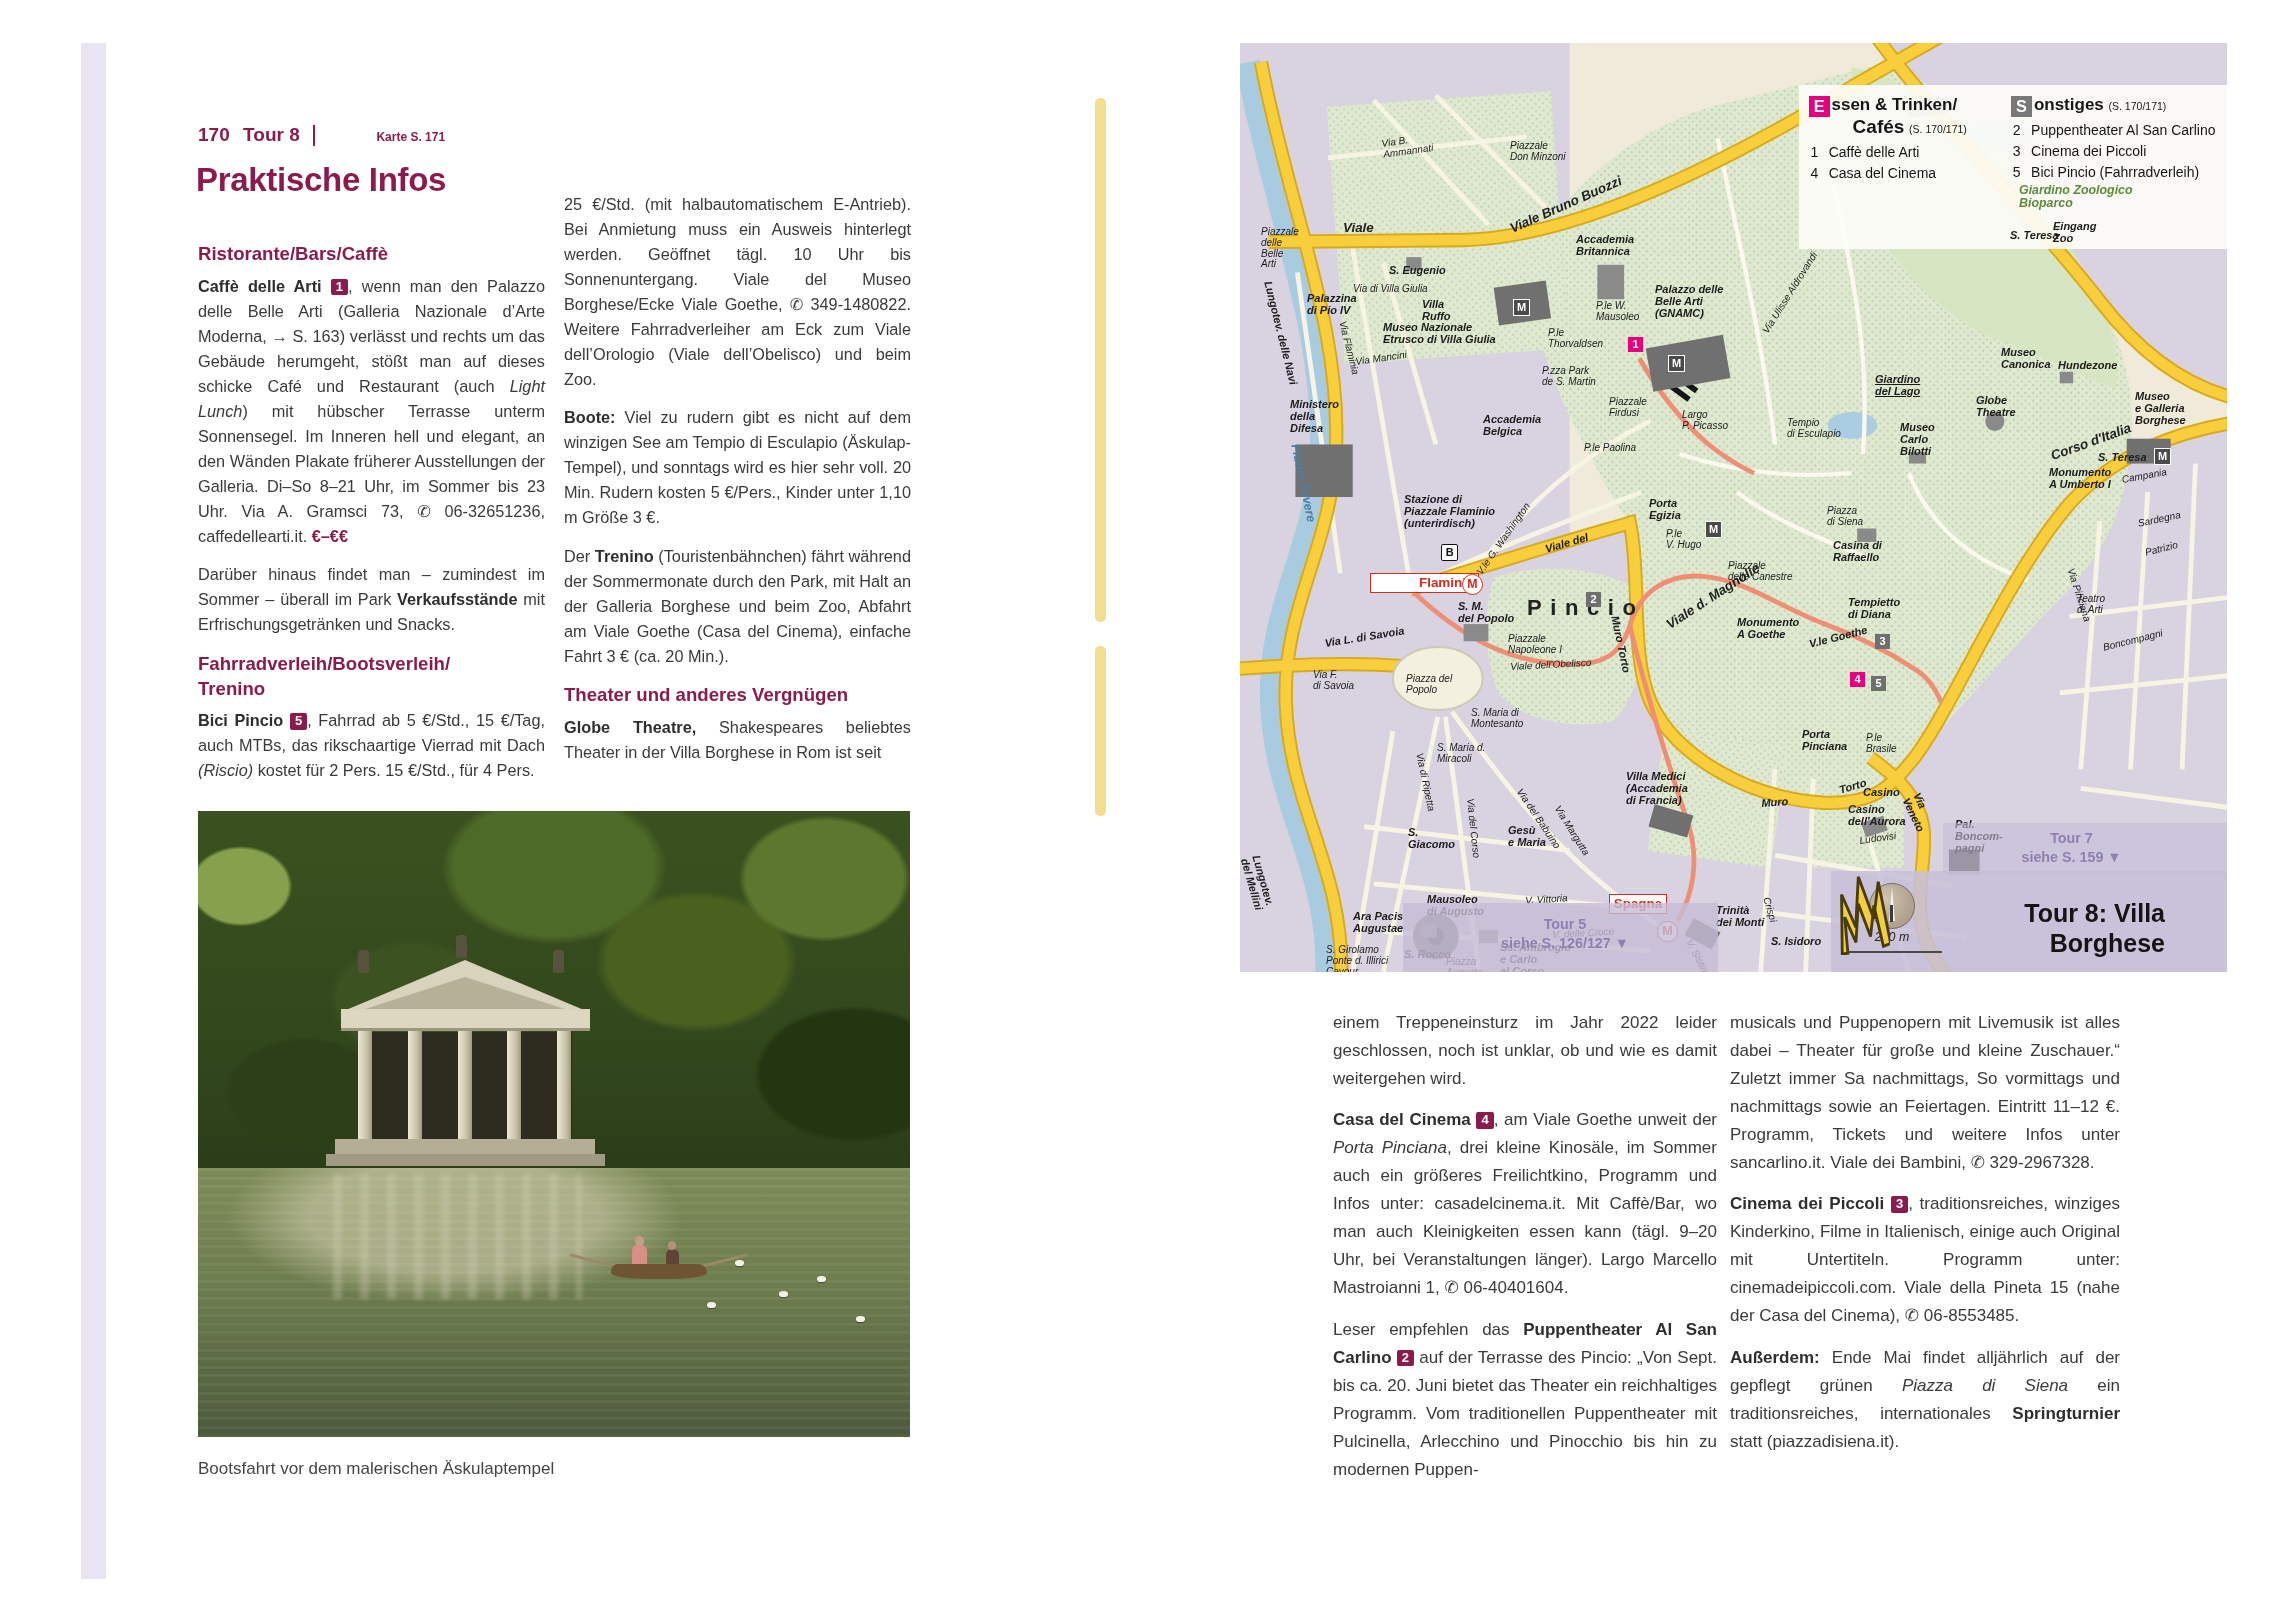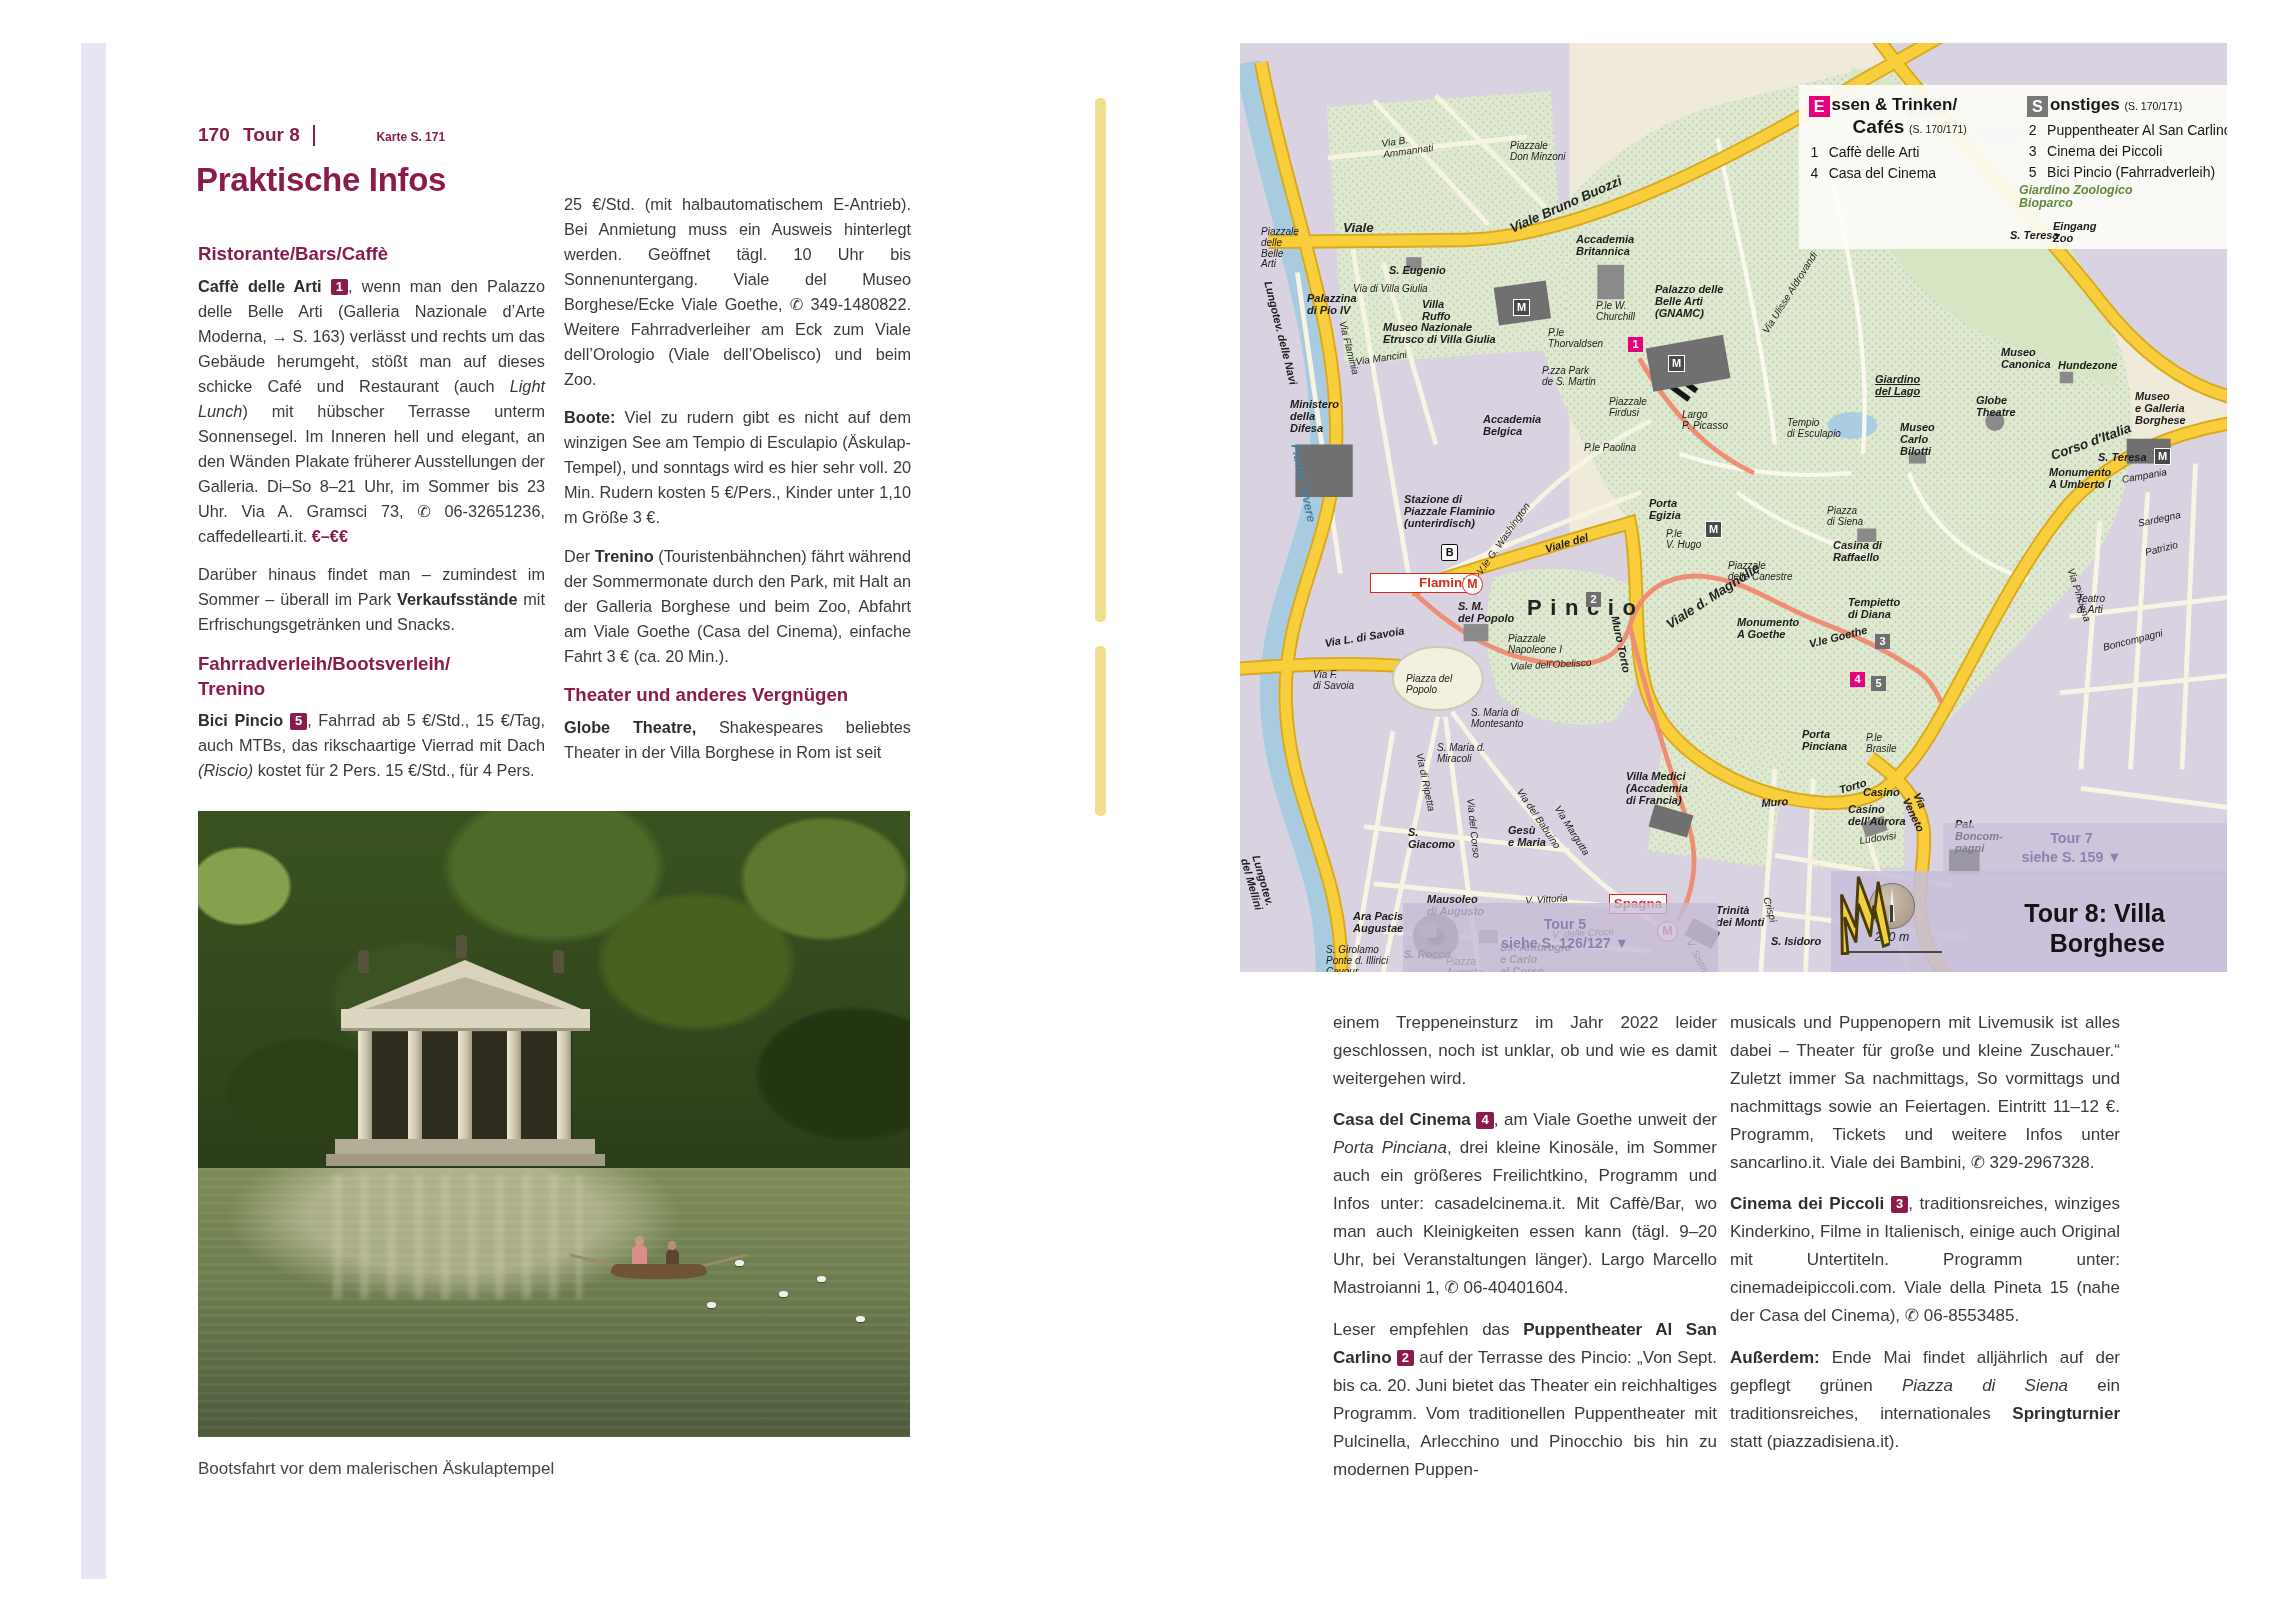--- a/index.html
+++ b/index.html
@@ -315,21 +315,21 @@
             <div class="lg-item">
               <span class="n">1</span>
               <span>Caffè delle Arti</span>
             </div>
             <div class="lg-item">
               <span class="n">4</span>
               <span>Casa del Cinema</span>
             </div>
           </div>
       </div>
-      <div class="lg-col" style="left:212px;width:212px;margin-left:16px;">
+      <div class="lg-col" style="left:212px;width:212px;">
         <div class="lg-head">
           <span class="lg-badge" style="background:#787878;">S</span><span>onstiges</span>
           <span class="lg-ref">(S. 170/171)</span>
         </div>
         <div>
             <div class="lg-item">
               <span class="n">2</span>
               <span>Puppentheater Al San Carlino</span>
             </div>
             <div class="lg-item">
@@ -367,21 +367,21 @@
         <span class="map-label poi" style="left: 182px; top: 256px;">Villa
 Ruffo</span>
         <span class="map-label poi" style="left: 143px; top: 279px;">Museo Nazionale
 Etrusco di Villa Giulia</span>
         <span class="map-label poi" style="left: 50px; top: 356px;">Ministero
 della
 Difesa</span>
         <span class="map-label poi" style="left: 243px; top: 371px;">Accademia
 Belgica</span>
         <span class="map-label sm" style="left: 356px; top: 258px;">P.le W.
-Churchill</span>
+Mausoleo</span>
         <span class="map-label sm" style="left: 308px; top: 285px;">P.le
 Thorvaldsen</span>
         <span class="map-label sm" style="left: 302px; top: 323px;">P.zza Park
 de S. Martin</span>
         <span class="map-label sm" style="left: 369px; top: 354px;">Piazzale
 Firdusi</span>
         <span class="map-label sm" style="left: 442px; top: 367px;">Largo
 P. Picasso</span>
         <span class="map-label sm" style="left: 344px; top: 400px;">P.le Paolina</span>
         <span class="map-label sm" style="left: 521px; top: 287px; transform: rotate(-58deg);">Via Ulisse Aldrovandi</span>

